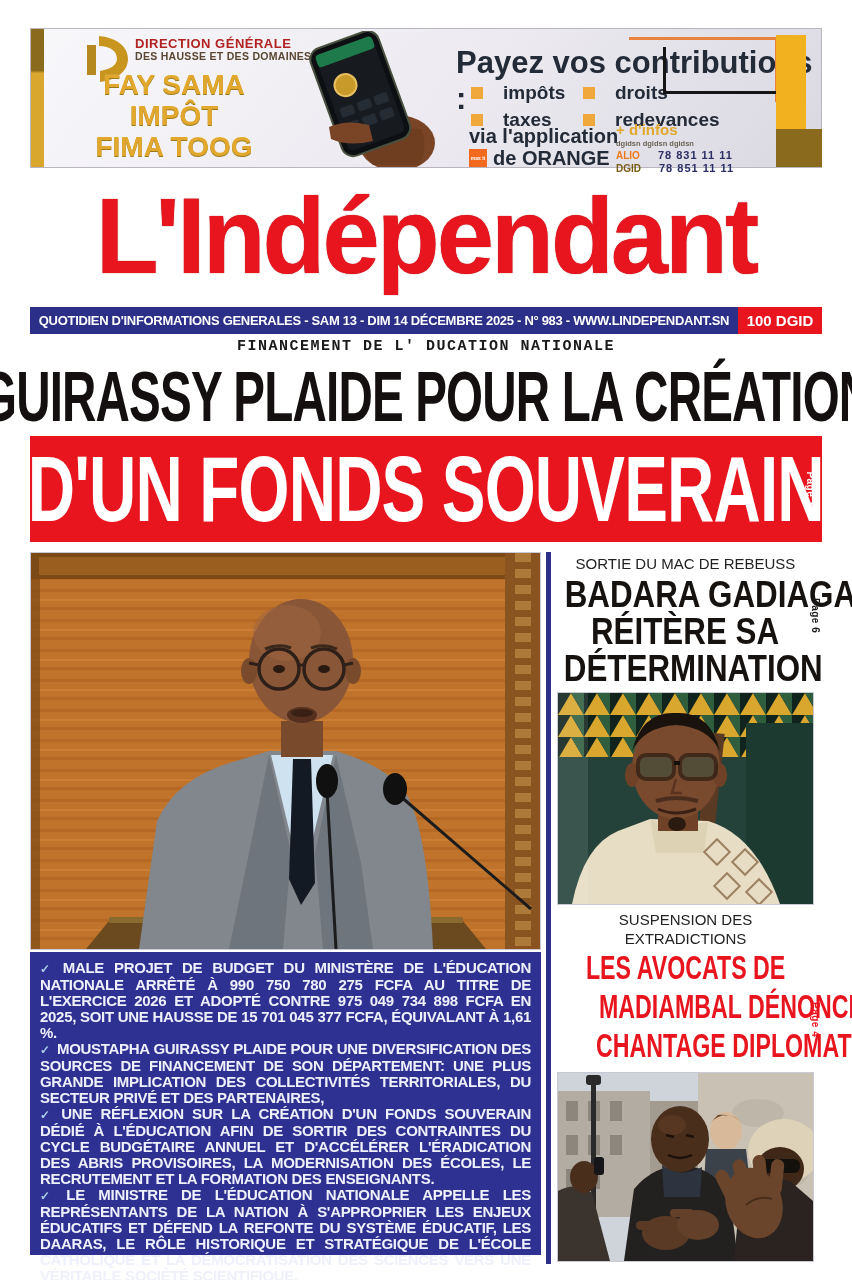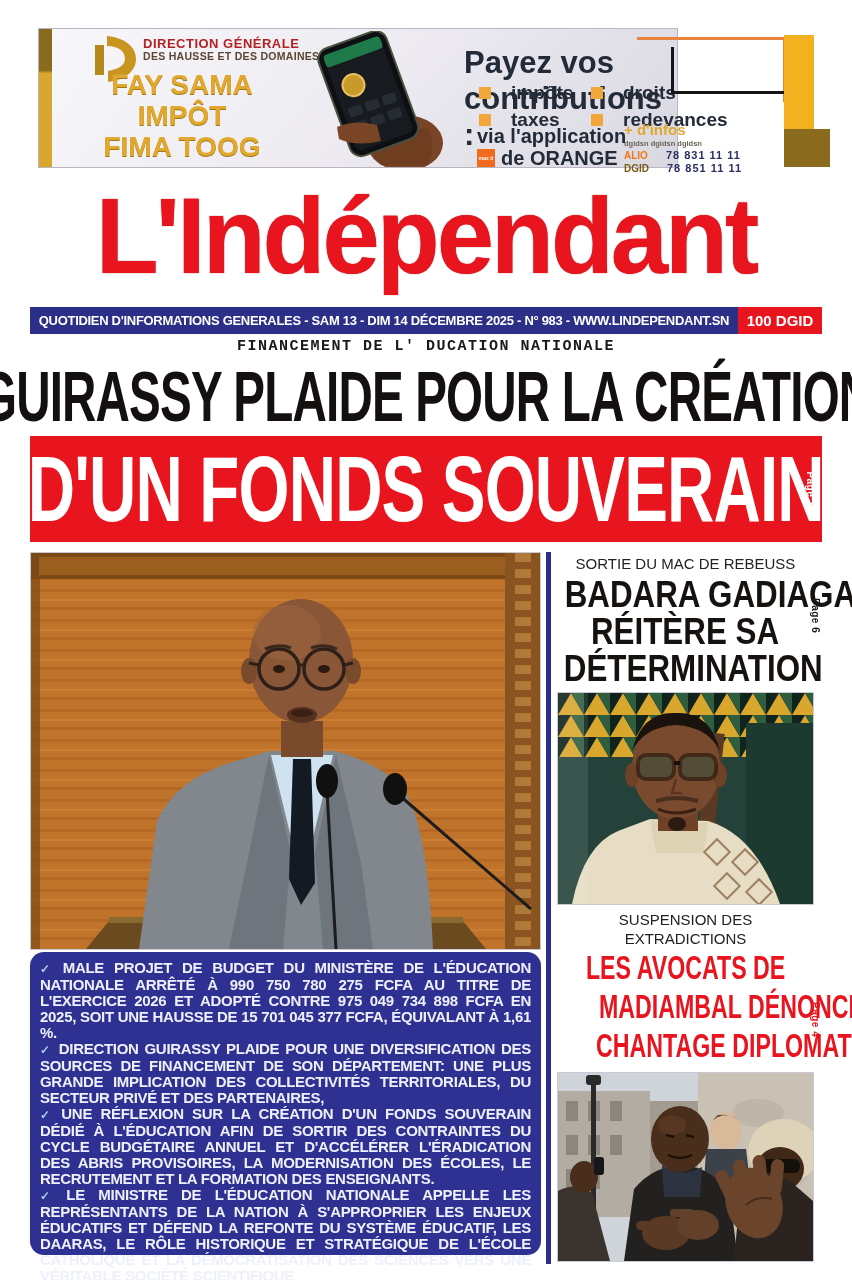--- a/index.html
+++ b/index.html
@@ -1,21 +1,21 @@
 <!DOCTYPE html>
 <html><head>
 <meta charset="utf-8">
 <style>
   html,body{margin:0;padding:0;background:#ffffff;}
   .page{position:relative;width:852px;height:1280px;background:#ffffff;overflow:hidden;
         font-family:"Liberation Sans",sans-serif;}
   .abs{position:absolute;}
 
   
-  .ad{left:38px;top:28px;width:640px;height:140px;
+  .ad{left:30px;top:28px;width:792px;height:140px;
       background:linear-gradient(130deg,#f8f7fa 0%,#eceaf0 55%,#d9d7e0 100%);
       border:1px solid #b9b6c0;box-sizing:border-box;}
   .ad-leftbar{left:0;top:0;width:13px;height:138px;
       background:linear-gradient(180deg,#8a6a1c 0%,#8a6a1c 30%,#d9a62e 32%,#d9a62e 100%);}
   .agency{left:104px;top:8px;line-height:1.05;}
   .agency-l1{color:#b22222;font-size:13px;font-weight:800;letter-spacing:.5px;}
   .agency-l2{color:#5a4632;font-size:10.5px;font-weight:800;letter-spacing:.3px;}
   .slogan{left:18px;top:40px;width:250px;text-align:center;
       color:#e2a82e;font-weight:800;font-size:28px;line-height:31px;
       text-shadow:0 1px 0 #9a7a1a, 0 0 1px #fff;}
@@ -63,21 +63,21 @@
       transform:scale(0.84,1.18);letter-spacing:-1px;}
   .pageref{writing-mode:vertical-rl;font-size:10px;font-weight:800;letter-spacing:.5px;}
   .p3{right:6px;top:50%;transform:translateY(-50%);position:absolute;color:#ffffff;}
   .p6{left:810px;top:598px;color:#1a1a1a;}
   .p4{left:810px;top:1002px;color:#e8141e;}
 
   
   .photo-main{left:30px;top:552px;width:511px;height:398px;border:1px solid #c9c9d6;box-sizing:border-box;}
   .divider{left:546px;top:552px;width:5px;height:712px;background:#2b2f87;}
   .bluebox{left:30px;top:952px;width:511px;height:303px;background:#2e3192;box-sizing:border-box;
-      padding:8px 10px;color:#eef0fb;border-radius:14px;}
+      padding:8px 10px;color:#eef0fb;}
   .bluebox p{margin:0;font-size:15px;font-weight:800;line-height:16px;text-align:justify;letter-spacing:-0.3px;}
   .chk{color:#a9cfe8;margin-right:7px;font-size:12px;}
 
   .rkicker{left:557px;width:257px;text-align:center;color:#222222;font-size:15px;font-weight:400;line-height:19px;}
   .rk1{top:554px;}
   .rk2{top:910px;}
   .hline{left:557px;width:257px;text-align:center;}
   .hline span{display:inline-block;white-space:nowrap;font-weight:800;}
   .badara span{font-size:33px;color:#161210;transform:scale(0.95,1.12);}
   .b1{top:576px;}.b2{top:613px;}.b3{top:650px;}
@@ -241,21 +241,21 @@
 
       <line x1="305" y1="396" x2="296" y2="238" stroke="#1c1c1c" stroke-width="3"></line>
       <ellipse cx="296" cy="228" rx="11" ry="17" fill="#101010"></ellipse>
       <line x1="500" y1="356" x2="368" y2="242" stroke="#1c1c1c" stroke-width="3"></line>
       <ellipse cx="364" cy="236" rx="12" ry="16" fill="#101010"></ellipse>
     </svg>
   </div>
 
   <div class="abs bluebox">
     <p><span class="chk">✓</span><span>MALE PROJET DE BUDGET DU MINISTÈRE DE L'ÉDUCATION NATIONALE ARRÊTÉ À 990 750 780 275 FCFA AU TITRE DE L'EXERCICE 2026 ET ADOPTÉ CONTRE 975 049 734 898 FCFA EN 2025, SOIT UNE HAUSSE DE 15 701 045 377 FCFA, ÉQUIVALANT À 1,61 %.</span></p>
-    <p><span class="chk">✓</span><span>DIRECTION GUIRASSY PLAIDE POUR UNE DIVERSIFICATION DES SOURCES DE FINANCEMENT DE SON DÉPARTEMENT: UNE PLUS GRANDE IMPLICATION DES COLLECTIVITÉS TERRITORIALES, DU SECTEUR PRIVÉ ET DES PARTENAIRES,</span></p>
+    <p><span class="chk">✓</span><span>MOUSTAPHA GUIRASSY PLAIDE POUR UNE DIVERSIFICATION DES SOURCES DE FINANCEMENT DE SON DÉPARTEMENT: UNE PLUS GRANDE IMPLICATION DES COLLECTIVITÉS TERRITORIALES, DU SECTEUR PRIVÉ ET DES PARTENAIRES,</span></p>
     <p><span class="chk">✓</span><span>UNE RÉFLEXION SUR LA CRÉATION D'UN FONDS SOUVERAIN DÉDIÉ À L'ÉDUCATION AFIN DE SORTIR DES CONTRAINTES DU CYCLE BUDGÉTAIRE ANNUEL ET D'ACCÉLÉRER L'ÉRADICATION DES ABRIS PROVISOIRES, LA MODERNISATION DES ÉCOLES, LE RECRUTEMENT ET LA FORMATION DES ENSEIGNANTS.</span></p>
     <p><span class="chk">✓</span><span>LE MINISTRE DE L'ÉDUCATION NATIONALE APPELLE LES REPRÉSENTANTS DE LA NATION À S'APPROPRIER LES ENJEUX ÉDUCATIFS ET DÉFEND LA REFONTE DU SYSTÈME ÉDUCATIF, LES DAARAS, LE RÔLE HISTORIQUE ET STRATÉGIQUE DE L'ÉCOLE CATHOLIQUE ET LA DÉMOCRATISATION DES SCIENCES VERS UNE VÉRITABLE SOCIÉTÉ SCIENTIFIQUE.</span></p>
   </div>
 
   <div class="abs divider"></div>
 
   <div class="abs rkicker rk1">SORTIE DU MAC DE REBEUSS</div>
   <div class="abs hline badara b1">
     <span>BADARA GADIAGA</span>
   </div>

